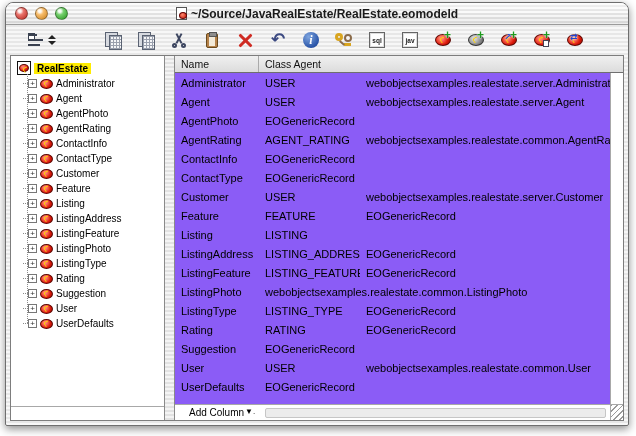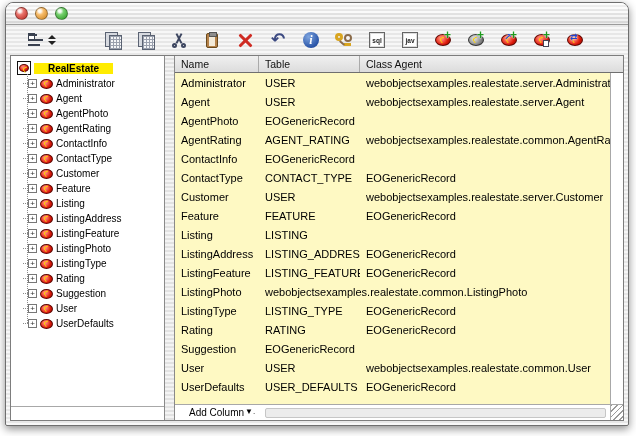--- a/index.html
+++ b/index.html
@@ -82,40 +82,40 @@
   .ovdoc{position:absolute;right:0;bottom:-2px;width:6px;height:7px;background:#fff;border:1px solid #445;}
   
   .content{position:absolute;left:4px;right:4px;top:52px;bottom:4px;border:1px solid #7d7d7d;
     background:#fff;display:flex;overflow:hidden;}
   
   .sidebar{width:154px;flex:0 0 auto;background:#fff;border-right:1px solid #8a8a8a;position:relative;overflow:hidden;}
   .tree{padding:4px 0 0 6px;font-size:10px;color:#000;}
   .tree-root{display:flex;align-items:center;height:16px;}
   .rootbox{width:14px;height:14px;border:1px solid #111;background:#fff;display:flex;align-items:center;justify-content:center;margin-right:3px;flex:0 0 auto;}
   .rootbox .tomsm{width:10px;height:8px;}
-  .root-label{padding:0 14px;font-weight:bold;}
+  .root-label{padding:0 3px;font-weight:bold;}
   .kids{position:relative;margin-left:5px;}
   .kids::before{content:'';position:absolute;left:5px;top:-2px;bottom:8px;border-left:1px dotted #8a8a8a;}
   .tree-item{display:flex;align-items:center;height:15px;position:relative;padding-left:1px;}
   .stub{width:5px;border-top:1px dotted #8a8a8a;flex:0 0 auto;}
   .expander{width:9px;height:9px;border:1px solid #777;background:#fff;flex:0 0 auto;margin-right:3px;
     display:flex;align-items:center;justify-content:center;font-size:8px;line-height:1;color:#333;position:relative;z-index:1;}
   .tomsm{width:13px;height:10px;border-radius:50%;border:1px solid #5e0600;position:relative;flex:0 0 auto;
     background:radial-gradient(circle at 38% 32%,#ff7d68 0 18%,#dd1a0c 60%,#8f0b02);}
   .tomsm::before{content:'';position:absolute;left:3px;top:1.5px;width:3.5px;height:3.5px;border-radius:50%;
     border:1.4px solid #ffd400;border-right-color:transparent;border-bottom-color:transparent;transform:rotate(-30deg);}
   .tree-label{margin-left:3px;white-space:nowrap;}
   .folder{width:13px;height:9px;background:linear-gradient(#ffd97a,#e8b84b);border:1px solid #8a6b1d;border-radius:1px;position:relative;flex:0 0 auto;margin-left:11px;}
   .folder::before{content:'';position:absolute;left:0;top:-3px;width:6px;height:2px;background:#e8b84b;border:1px solid #8a6b1d;border-bottom:none;border-radius:1px 1px 0 0;}
   .side-hscroll{position:absolute;left:0;right:0;bottom:0;height:14px;background:#fff;border-top:1px solid #a8a8a8;}
   
   .splitter{width:10px;flex:0 0 auto;border-right:1px solid #8a8a8a;
     background:repeating-linear-gradient(180deg,#f4f4f4 0 2px,#e2e2e2 2px 4px);}
   
-  .tablepane{flex:1;position:relative;background:#fef9c3;overflow:hidden;}
+  .tablepane{flex:1;position:relative;background:#8b5cf6;overflow:hidden;}
   .thead{display:flex;height:17px;background:linear-gradient(#f0f0f0,#dcdcdc);border-bottom:1px solid #6f6f6f;
     font-size:10.5px;color:#111;align-items:center;}
   .th{padding-left:6px;border-right:1px solid #aaa;height:100%;display:flex;align-items:center;}
   .c1{width:84px;flex:0 0 auto;} .c2{width:101px;flex:0 0 auto;} .c3{flex:1;border-right:none;}
   .tbody{position:absolute;left:0;right:13px;top:17px;bottom:16px;overflow:hidden;}
   .trow{display:flex;height:19px;align-items:center;font-size:11px;color:#000;}
   .td{padding-left:6px;white-space:nowrap;overflow:hidden;}
   .vscroll{position:absolute;right:0;top:17px;bottom:16px;width:13px;background:#fff;border-left:1px solid #a8a8a8;}
   .hscroll{position:absolute;left:0;right:13px;bottom:0;height:16px;background:#fff;border-top:1px solid #a8a8a8;
     display:flex;align-items:center;}
@@ -129,20 +129,24 @@
 <body>
 
 <div class="window">
 
   <div class="titlebar">
     <div class="lights">
       <span class="light" id="light-close" style="background-color: rgb(226, 70, 61);"></span>
       <span class="light" id="light-min" style="background-color: rgb(245, 167, 60);"></span>
       <span class="light" id="light-zoom" style="background-color: rgb(73, 192, 63);"></span>
     </div>
+    <div class="title">
+      <span class="docicon"></span>
+      <span>~/Source/JavaRealEstate/RealEstate.eomodeld</span>
+    </div>
   </div>
 
   <div class="toolbar">
     <div class="tbicon" style="width:36px">
       <span class="sel-lines">
           <i></i>
           <i></i>
           <i></i>
         </span>
       <span class="updown">
@@ -367,21 +371,20 @@
         </div>
       </div>
       <div class="side-hscroll"></div>
     </div>
 
     <div class="splitter"></div>
 
     <div class="tablepane">
       <div class="thead">
         <div class="th c1">Name</div>
-        <div class="th c2">Table</div>
         <div class="th c3">Class Agent</div>
       </div>
       <div class="tbody">
   <div class="trow">
     <div class="td c1">Administrator</div>
     <div class="td c2">USER</div>
     <div class="td c3">webobjectsexamples.realestate.server.Administrator</div>
   </div>
 
   <div class="trow">
@@ -401,21 +404,20 @@
     <div class="td c3">webobjectsexamples.realestate.common.AgentRating</div>
   </div>
 
   <div class="trow">
     <div class="td c1">ContactInfo</div>
     <div class="td c3">EOGenericRecord</div>
   </div>
 
   <div class="trow">
     <div class="td c1">ContactType</div>
-    <div class="td c2">CONTACT_TYPE</div>
     <div class="td c3">EOGenericRecord</div>
   </div>
 
   <div class="trow">
     <div class="td c1">Customer</div>
     <div class="td c2">USER</div>
     <div class="td c3">webobjectsexamples.realestate.server.Customer</div>
   </div>
 
   <div class="trow">
@@ -464,21 +466,20 @@
   </div>
 
   <div class="trow">
     <div class="td c1">User</div>
     <div class="td c2">USER</div>
     <div class="td c3">webobjectsexamples.realestate.common.User</div>
   </div>
 
   <div class="trow">
     <div class="td c1">UserDefaults</div>
-    <div class="td c2">USER_DEFAULTS</div>
     <div class="td c3">EOGenericRecord</div>
   </div>
 </div>
       <div class="vscroll"></div>
       <div class="hscroll">
         <span class="addcol">
           <span>Add Column</span>
             <span class="tri">▼.</span>
         </span>
         <span class="track"></span>

